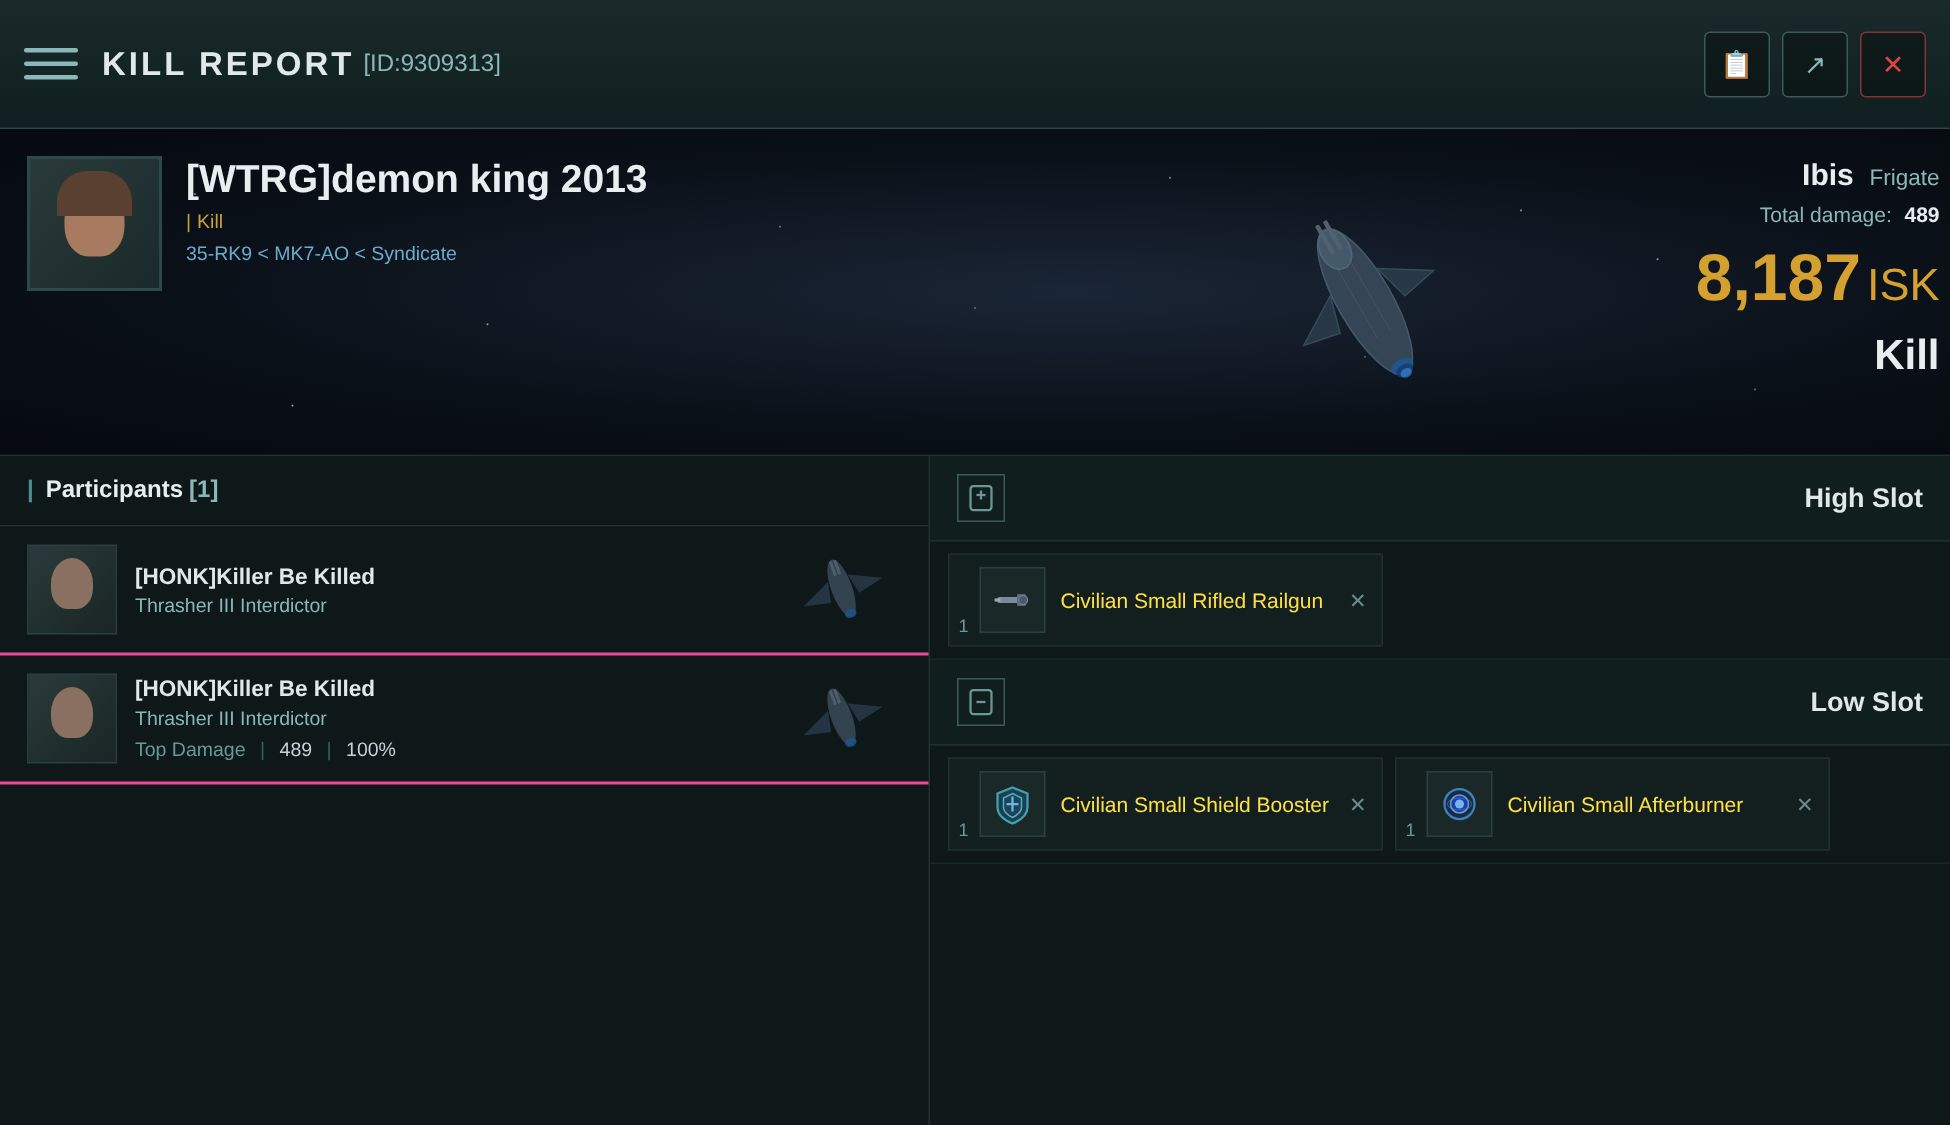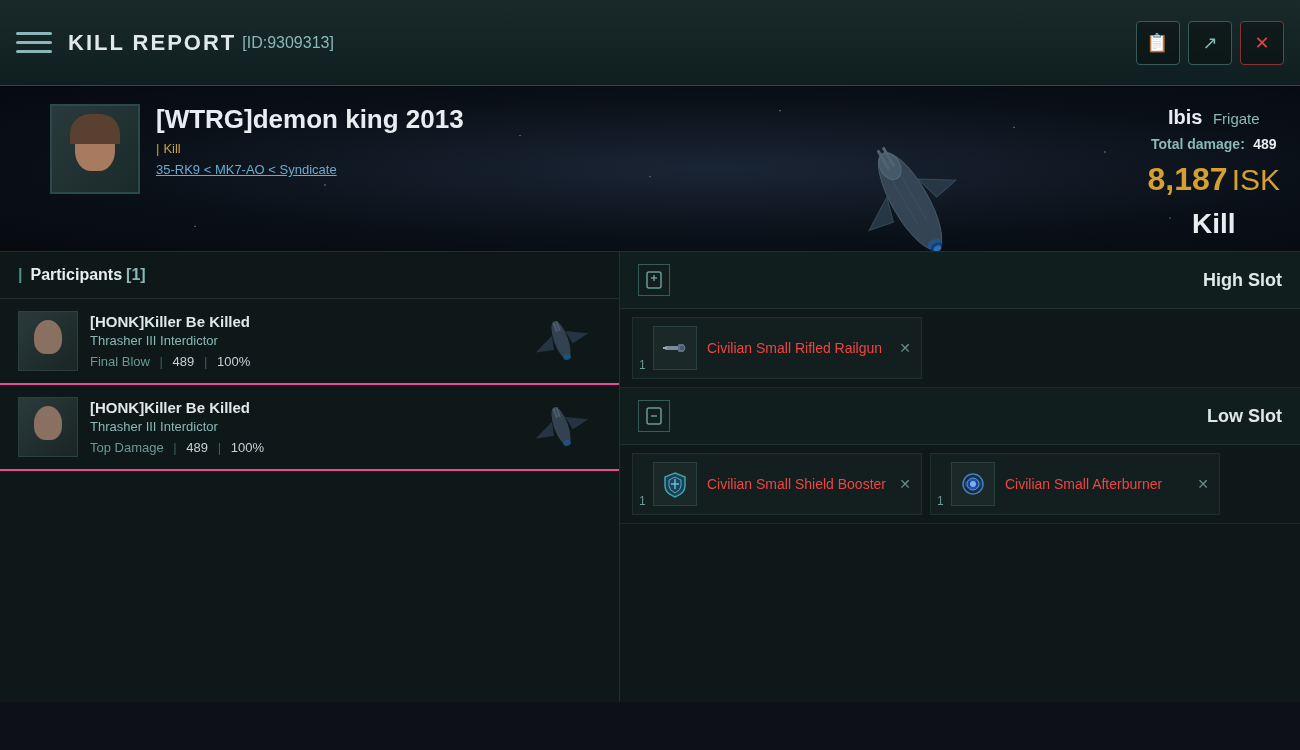--- a/index.html
+++ b/index.html
@@ -68,24 +68,23 @@
       color: #8ab8b8;
       font-size: 18px;
     }
     .header-btn.close { color: #d44; border-color: #833; }
 
     
     .hero {
       display: flex;
       background: linear-gradient(180deg, #111a1a 0%, #0a1414 100%);
       border-bottom: 1px solid #1e3030;
-      height: 166px;
+      height: 218px;
       position: relative;
       overflow: hidden;
-      padding-left: 32px;
     }
     .hero-bg {
       position: absolute;
       inset: 0;
       background: radial-gradient(ellipse at 55% 50%, #1a2535 0%, #0a1018 60%, #060a0f 100%);
     }
     
     .hero-bg::after {
       content: '';
       position: absolute;
@@ -170,70 +169,68 @@
       color: #c8a040;
     }
     .timestamp {
       font-size: 13px;
       color: #8ab8b8;
       margin-bottom: 6px;
     }
     .location {
       font-size: 13px;
       color: #6aaccc;
-      text-decoration: underline;
       cursor: pointer;
       display: flex;
       align-items: center;
       gap: 4px;
     }
 
     
     .hero-ship {
       position: absolute;
       right: 280px;
       top: 20px;
       width: 220px;
       height: 190px;
       z-index: 2;
     }
     
 
     
     .hero-right {
       position: absolute;
-      right: 20px;
+      right: 7px;
       top: 20px;
       z-index: 2;
-      text-align: center;
+      text-align: right;
     }
     .ship-class {
       font-size: 20px;
       color: #e8eef0;
       font-weight: bold;
     }
     .ship-type {
       font-size: 15px;
       color: #8ab8b8;
       margin-left: 6px;
     }
     .total-damage-label {
       font-size: 14px;
       color: #8ab8b8;
       margin-top: 6px;
-      font-weight: bold;
     }
     .total-damage-value {
       font-size: 14px;
       color: #e8eef0;
       font-weight: bold;
       margin-left: 4px;
     }
     .isk-value {
-      font-size: 32px;
+      font-size: 44px;
       font-weight: bold;
       color: #d4a030;
       margin-top: 4px;
     }
     .isk-unit {
       font-size: 30px;
       color: #d4a030;
       margin-left: 4px;
     }
     .kill-label {
@@ -402,21 +399,21 @@
       border: 1px solid #2a4040;
       margin-right: 10px;
       flex-shrink: 0;
       display: flex;
       align-items: center;
       justify-content: center;
       margin-left: 10px;
     }
     .item-name {
       font-size: 14px;
-      color: #ef4444;
+      color: #fde047;
       flex: 1;
     }
     .item-close {
       color: #6a8a8a;
       font-size: 14px;
       margin-left: 8px;
       cursor: pointer;
     }
 
     
@@ -501,27 +498,20 @@
     <div class="participants-header">
       <span>Participants</span>
       <span class="participants-count">[1]</span>
     </div>
 
     <div class="participant-row">
       <div class="participant-avatar"></div>
       <div class="participant-info">
         <div class="participant-name">[HONK]Killer Be Killed</div>
         <div class="participant-ship">Thrasher III Interdictor</div>
-        <div class="participant-stats">
-          <span class="stat-label">Final Blow</span>
-          <span style="margin:0 6px;color:#3a6060;">|</span>
-          <span class="stat-dmg">489</span>
-          <span style="margin:0 6px;color:#3a6060;">|</span>
-          <span class="stat-pct">100%</span>
-        </div>
       </div>
 
       <div class="ship-img-right">
         <svg viewBox="0 0 80 55" xmlns="http://www.w3.org/2000/svg">
           <g transform="rotate(-20, 40, 27)" opacity="0.85">
             <ellipse cx="40" cy="27" rx="7" ry="20" fill="#3a4a5a"></ellipse>
             <polygon points="33,20 12,30 30,34" fill="#2a3a4a"></polygon>
             <polygon points="47,20 68,30 50,34" fill="#2a3a4a"></polygon>
             <ellipse cx="40" cy="45" rx="4" ry="3" fill="#2060a0" opacity="0.8"></ellipse>
             <rect x="38" y="8" width="2" height="10" fill="#5a6a7a"></rect>

